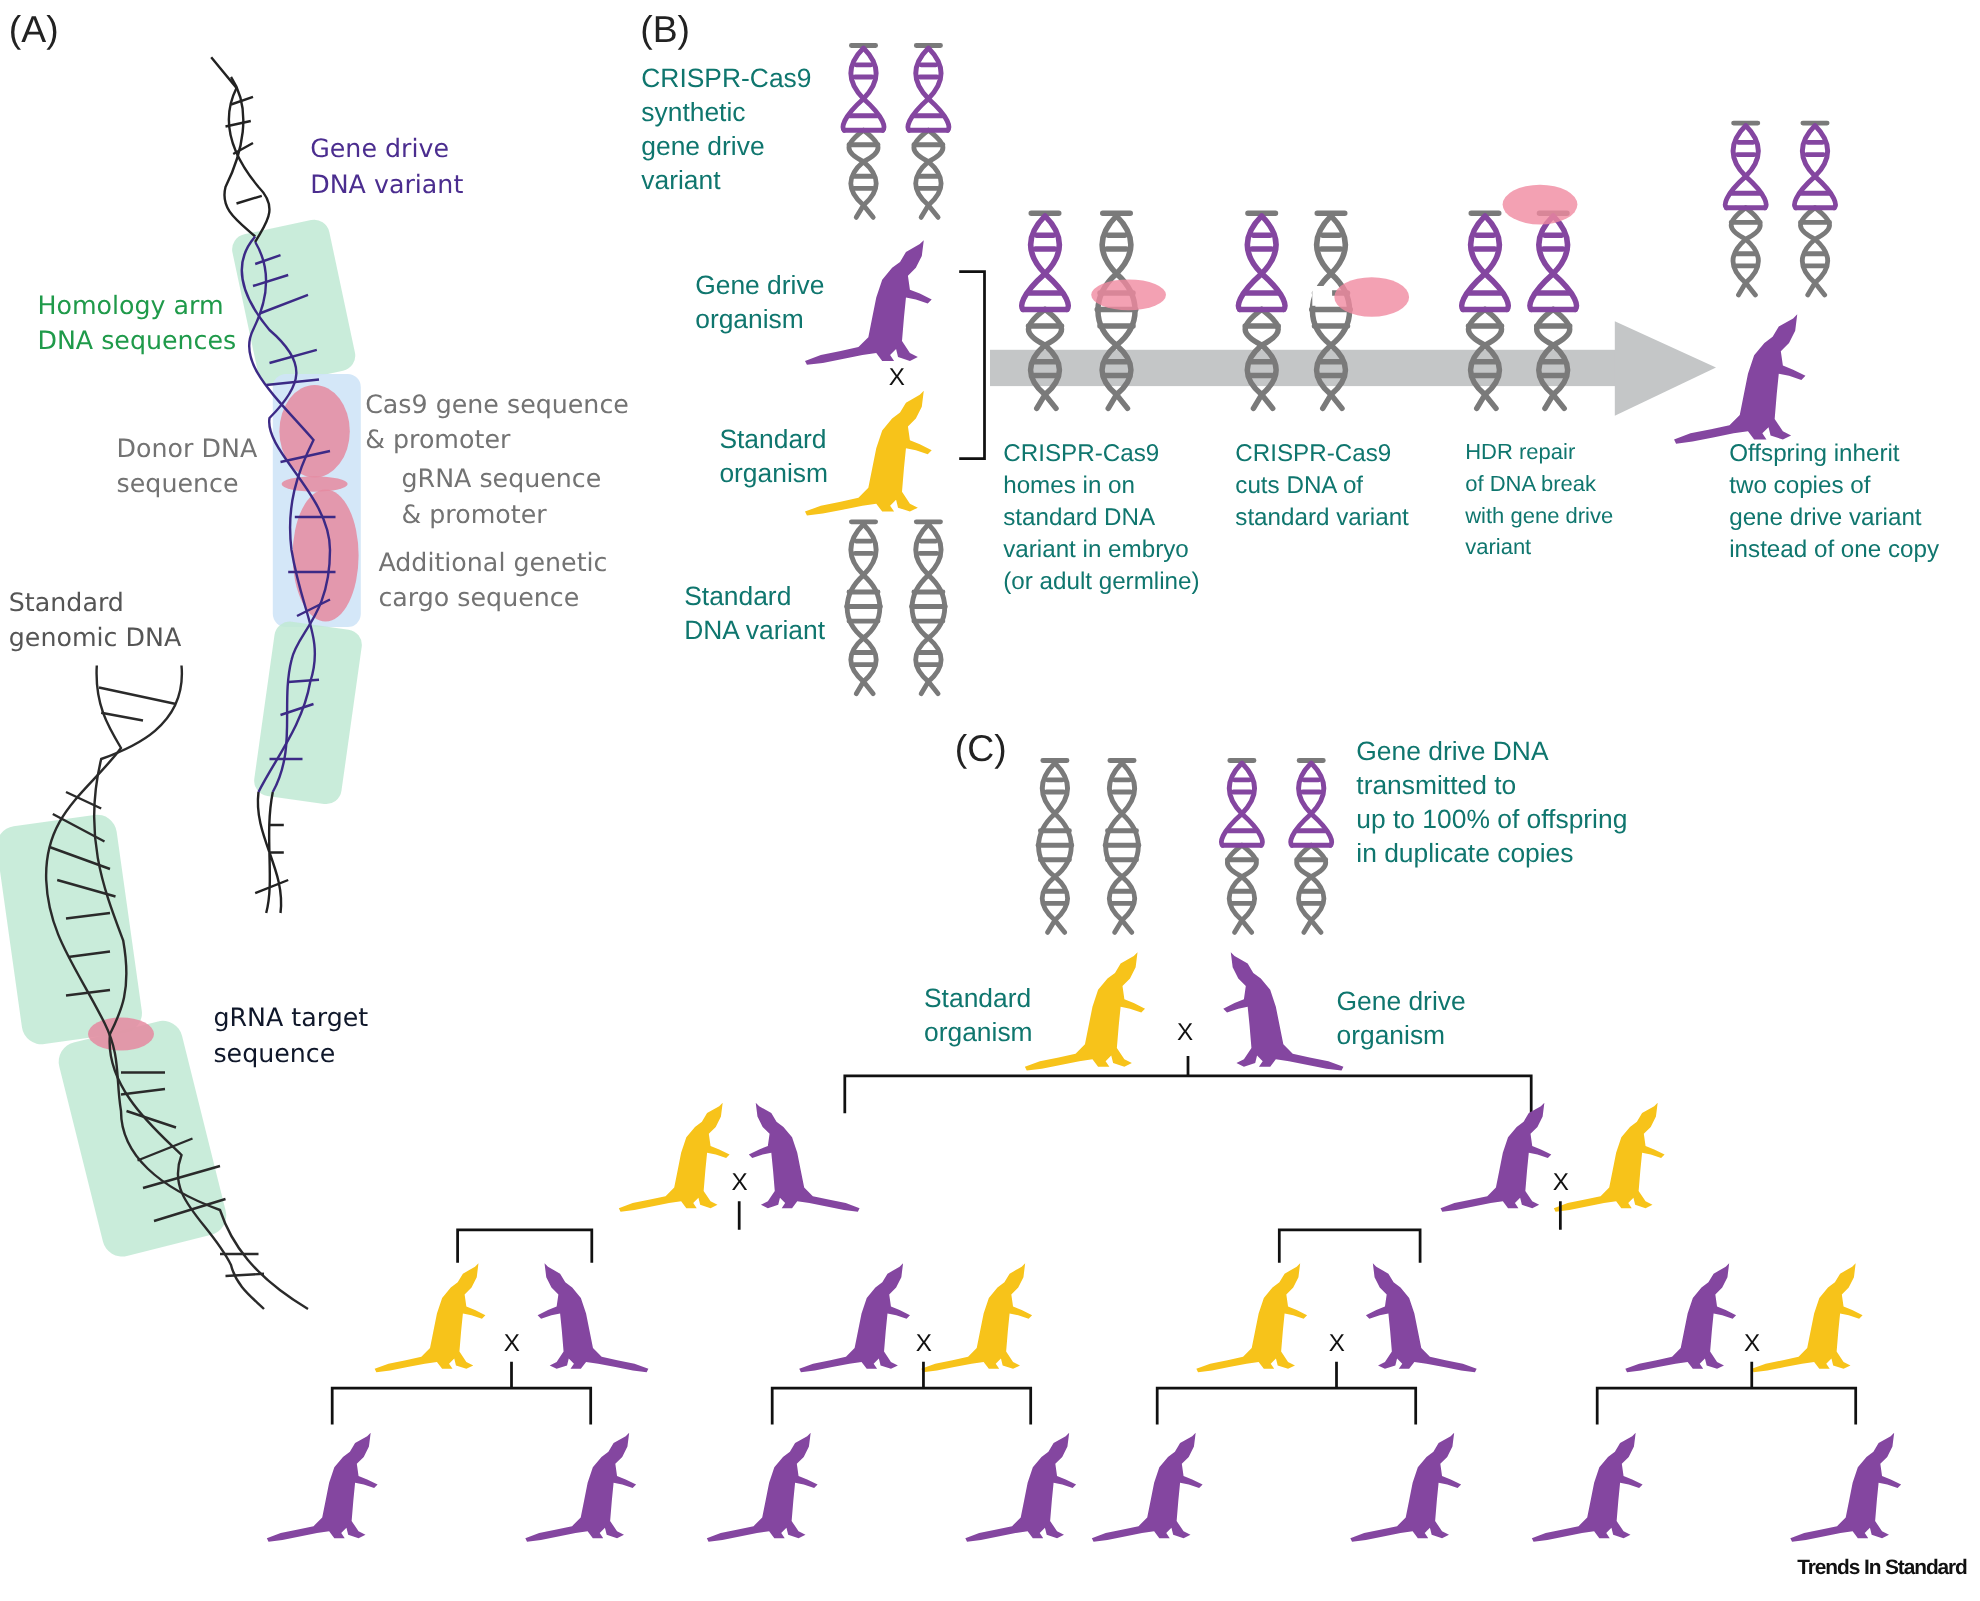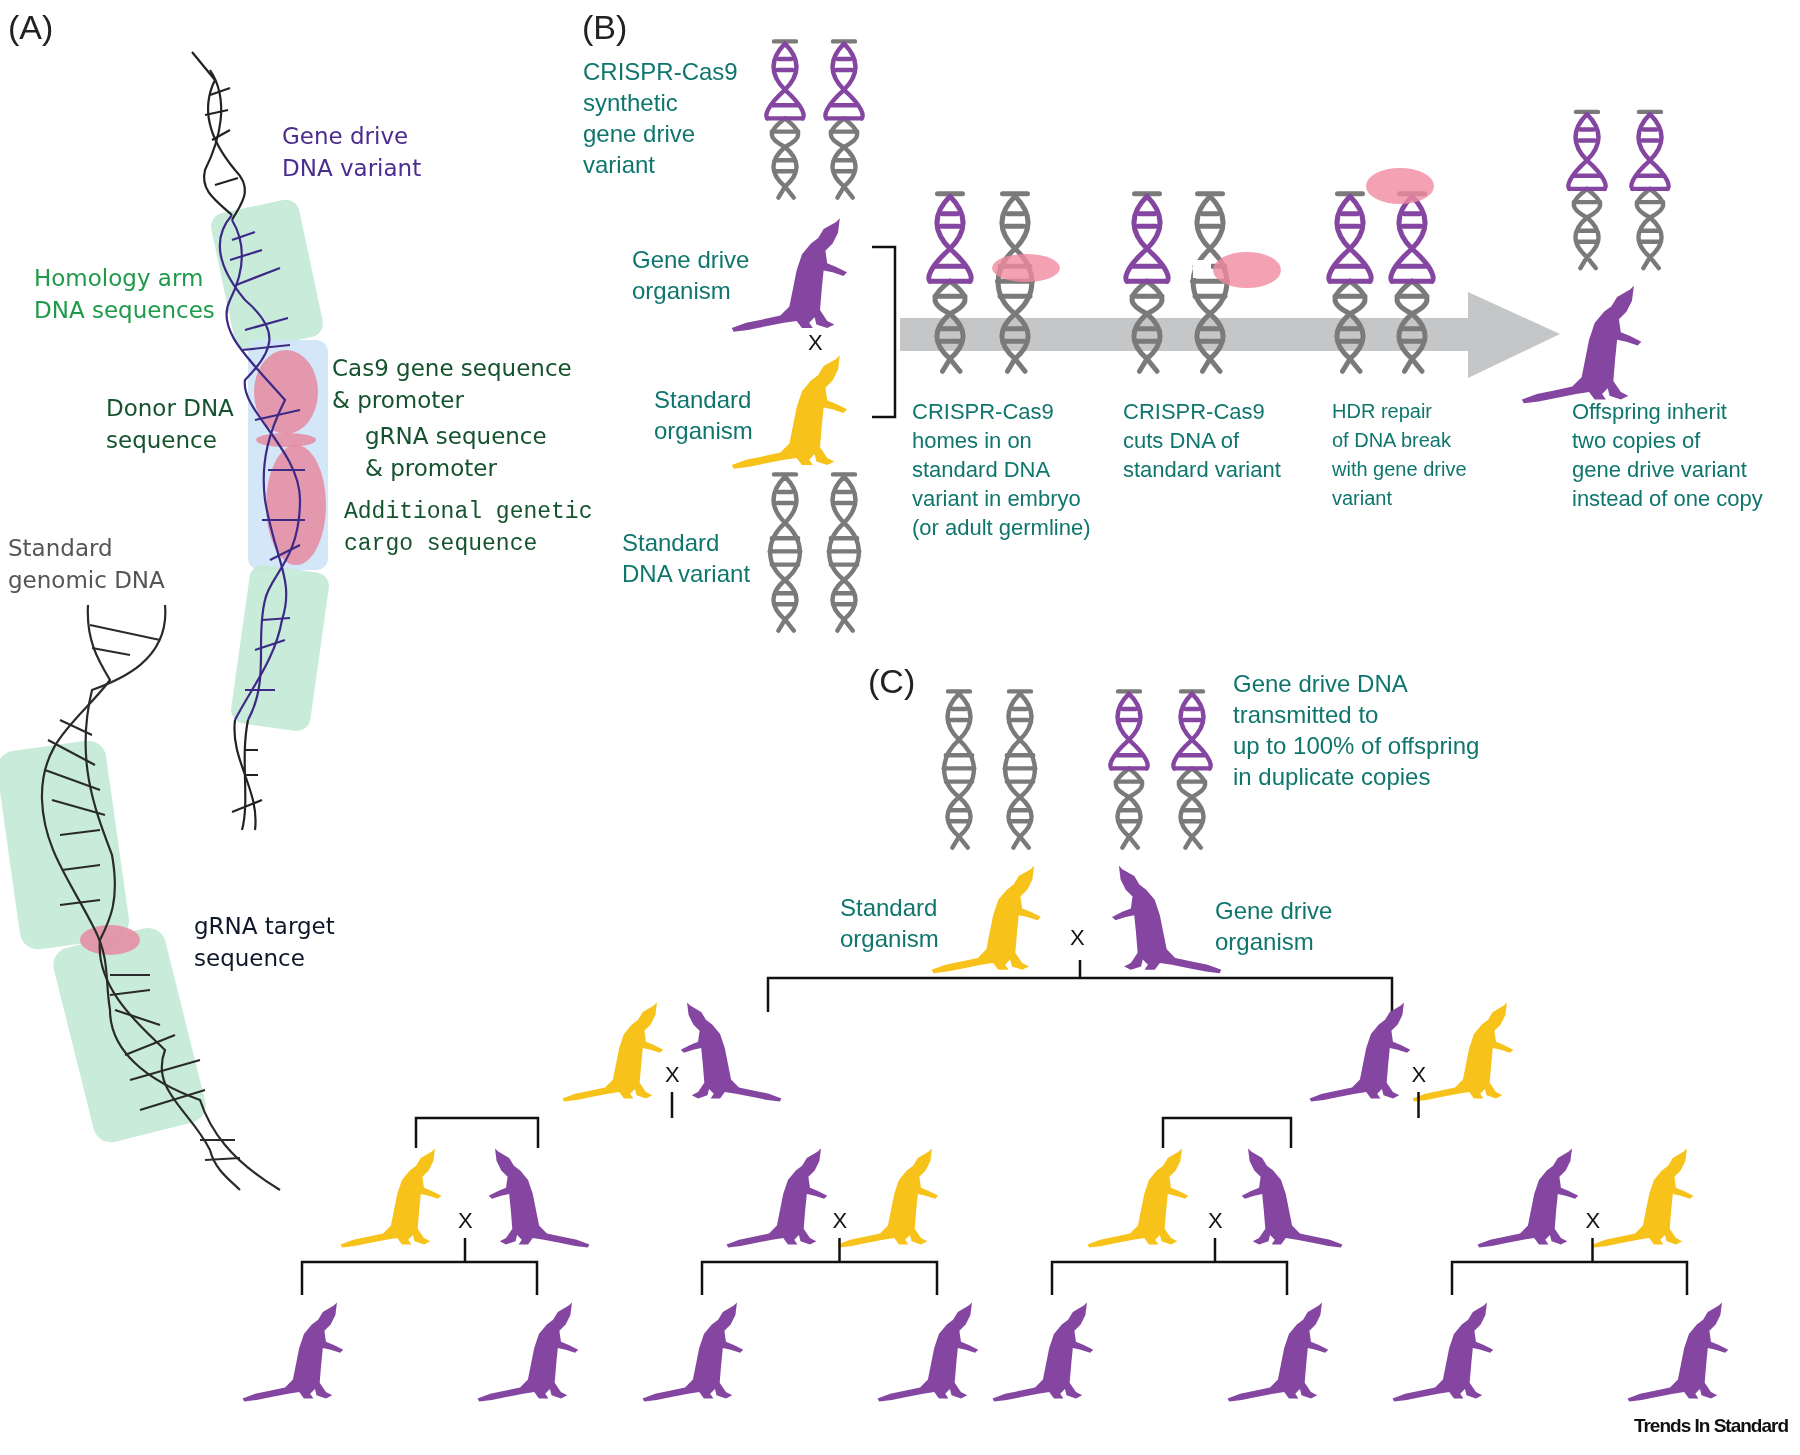--- a/index.html
+++ b/index.html
@@ -7,21 +7,21 @@
          font-family:"Liberation Sans", sans-serif; }
   #fig { position:absolute; left:0; top:0; width:1800px; height:1455px; }
   .lbl { position:absolute; font-family:"Liberation Sans", sans-serif; font-size:24px; line-height:31px; white-space:pre-line; }
   .lbl-a { font-family:"DejaVu Sans", sans-serif; font-size:23px; line-height:32px; }
   .panel-letter { position:absolute; font-size:34px; color:#222; font-family:"Liberation Sans", sans-serif; }
   .cross { position:absolute; font-size:22px; color:#111; font-family:"Liberation Sans", sans-serif; }
   .credit { position:absolute; right:12px; bottom:18px; font-weight:bold; font-size:19px; letter-spacing:-1px; color:#111; }
   .c-black { color:#0f766e; }
   .c-purple { color:#4b2d8f; }
   .c-green { color:#1f9a4a; }
-  .c-blue { color:#14532d; }
+  .c-blue { color:#737373; }
   .c-red { color:#0f172a; }
   .c-gray { color:#555555; }
 </style>
 </head>
 <body>
 
 <svg id="fig" xmlns="http://www.w3.org/2000/svg" viewBox="0 0 1800 1455">
   <defs>
 
     <symbol id="mouse" viewBox="0 0 150 130">
@@ -152,21 +152,21 @@
 <div class="lbl lbl-a c-purple" style="left:282px; top:120px;">Gene drive
 DNA variant</div>
 <div class="lbl lbl-a c-green" style="left:34px; top:262px;">Homology arm
 DNA sequences</div>
 <div class="lbl lbl-a c-blue" style="left:332px; top:352px;">Cas9 gene sequence
 &amp; promoter</div>
 <div class="lbl lbl-a c-blue" style="left:106px; top:392px;">Donor DNA
 sequence</div>
 <div class="lbl lbl-a c-blue" style="left:365px; top:420px;">gRNA sequence
 &amp; promoter</div>
-<div class="lbl lbl-a c-blue" style="left:344px; top:496px;font-family:Liberation Mono, monospace;">Additional genetic
+<div class="lbl lbl-a c-blue" style="left:344px; top:496px;">Additional genetic
 cargo sequence</div>
 <div class="lbl lbl-a c-gray" style="left:8px; top:532px;">Standard
 genomic DNA</div>
 <div class="lbl lbl-a c-red" style="left:194px; top:910px;">gRNA target
 sequence</div>
 
 <div class="lbl c-black" style="left:583px; top:56px;">CRISPR-Cas9
 synthetic
 gene drive
 variant</div>

